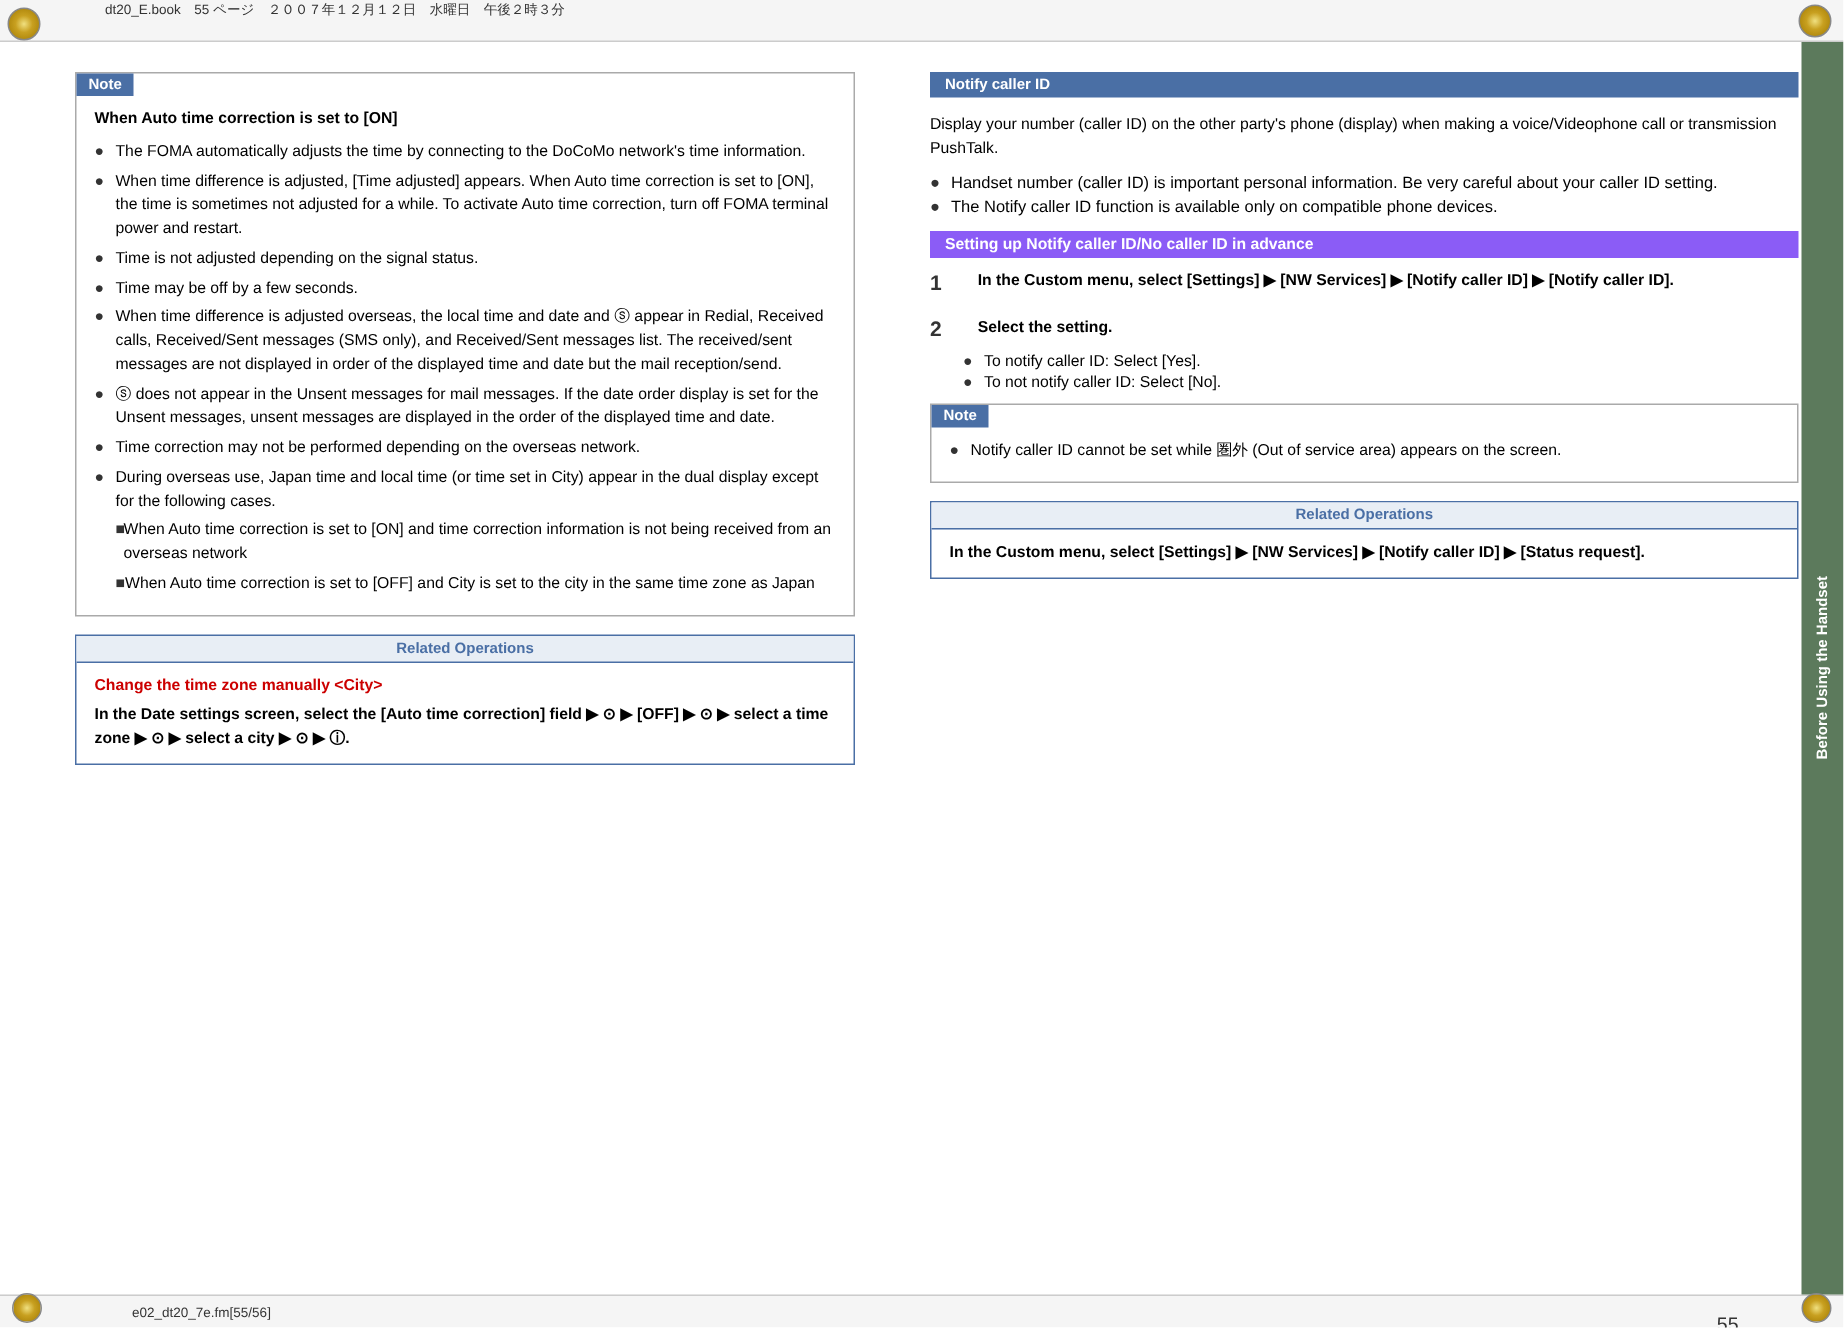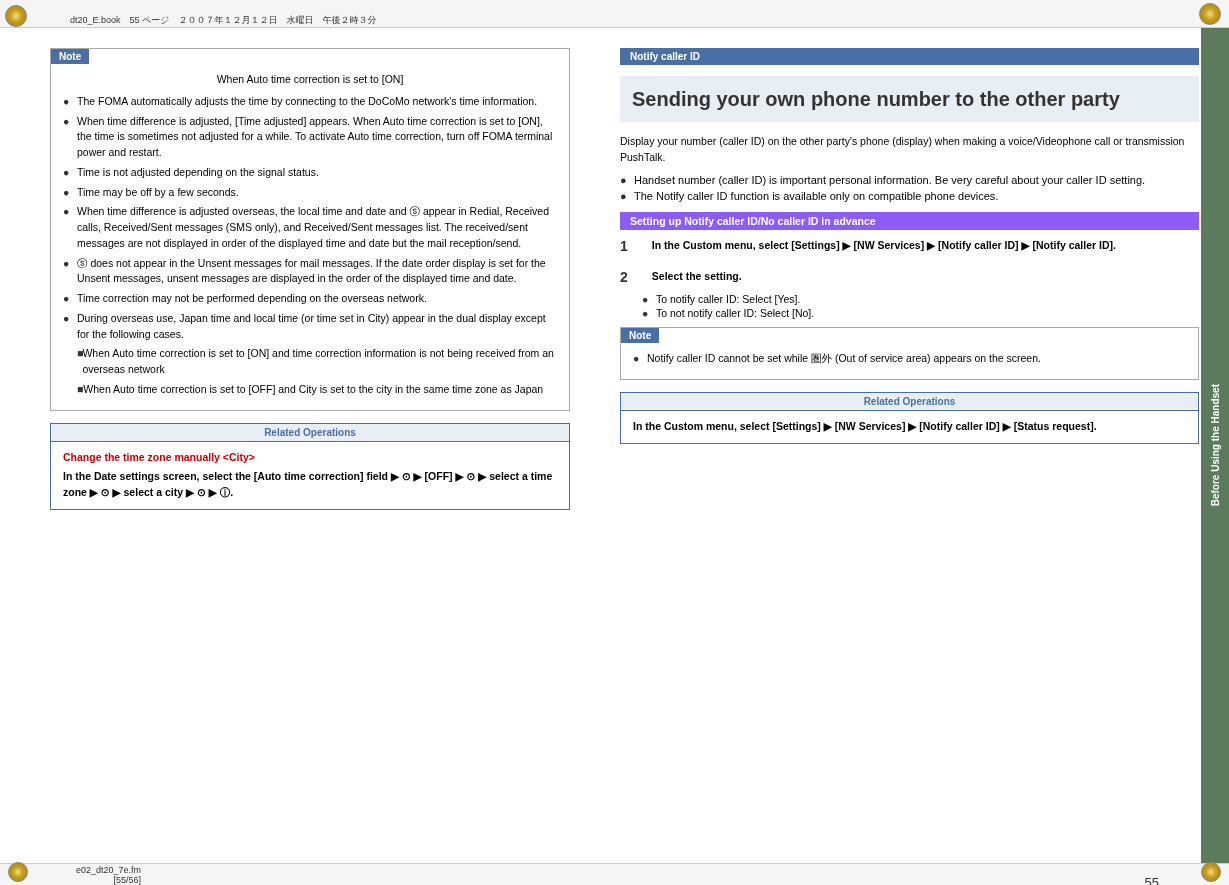--- a/index.html
+++ b/index.html
@@ -30,21 +30,21 @@
       top: 0; left: 0; right: 0; bottom: 0;
       display: flex;
       flex-direction: column;
     }
 
     .top-strip {
       background: #f5f5f5;
       border-bottom: 1px solid #ccc;
       height: 28px;
       display: flex;
-      align-items: flex-end;
+      align-items: flex-start;
       padding: 0 40px;
       font-size: 9px;
       color: #333;
       position: relative;
     }
 
     .content-area {
       flex: 1;
       display: flex;
       position: relative;
@@ -100,23 +100,22 @@
       display: inline-block;
     }
 
     .note-content {
       padding: 8px 12px;
       font-size: 10.5px;
       line-height: 1.5;
     }
 
     .note-title {
-      font-weight: normal;
+      font-weight: bold;
       margin-bottom: 6px;
-      text-align: center;
     }
 
     .note-item {
       display: flex;
       align-items: flex-start;
       margin-bottom: 4px;
     }
 
     .bullet {
       min-width: 14px;
@@ -331,23 +330,20 @@
           </div>
         </div>
       </div>
 
     </div>
 
     <div class="right-col">
 
       <div class="notify-header">Notify caller ID</div>
 
-      <div class="main-heading-box">
-        <div class="main-heading">Sending your own phone number to the other party</div>
-      </div>
 
       <div class="body-text">Display your number (caller ID) on the other party's phone (display) when making a voice/Videophone call or transmission PushTalk.</div>
 
       <div class="note-item">
         <span class="bullet">●</span>
         <span>Handset number (caller ID) is important personal information. Be very careful about your caller ID setting.</span>
       </div>
       <div class="note-item" style="margin-bottom: 10px;">
         <span class="bullet">●</span>
         <span>The Notify caller ID function is available only on compatible phone devices.</span>
@@ -405,21 +401,21 @@
       <div class="side-tab-container">
         <span class="side-tab-text">Before Using the Handset</span>
       </div>
 
     </div>
 
   </div>
 
   <div class="bottom-strip">
     <div class="corner-circle" style="position: absolute; left: 8px; bottom: 3px; width: 20px; height: 20px;"></div>
-    <div style="display: flex; flex-direction: column; margin-left: 36px; align-items: flex-end;">
+    <div style="display: flex; flex-direction: row; margin-left: 48px;">
       <span>e02_dt20_7e.fm</span>
       <span>[55/56]</span>
     </div>
     <div class="page-number">55</div>
     <div class="corner-circle" style="position: absolute; right: 8px; bottom: 3px; width: 20px; height: 20px;"></div>
   </div>
 
 </div>
 
 </body></html>

